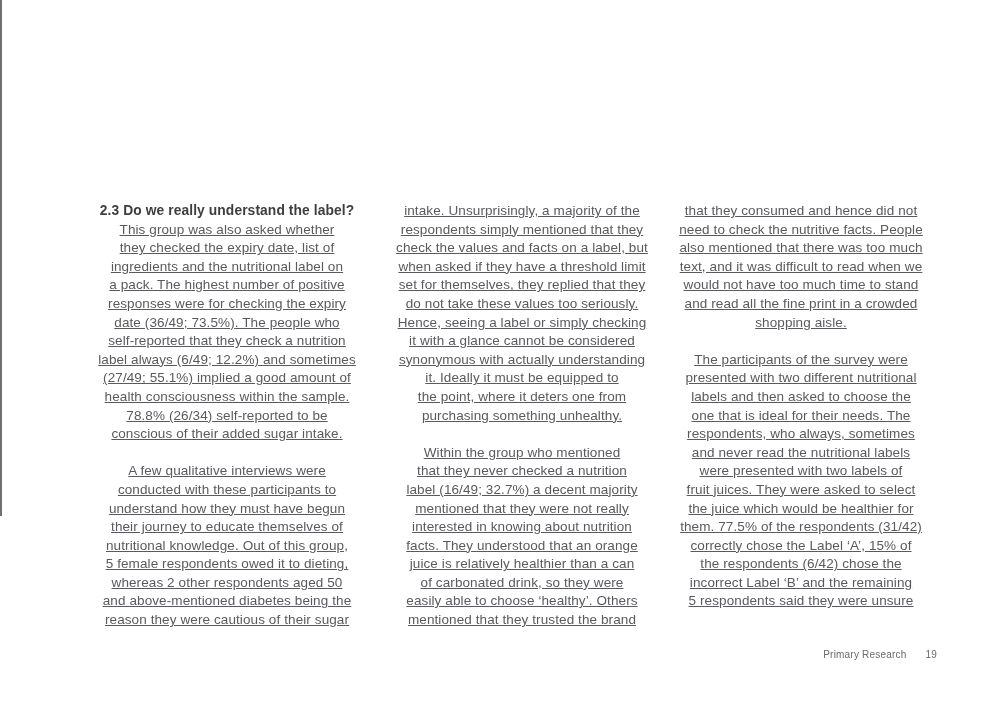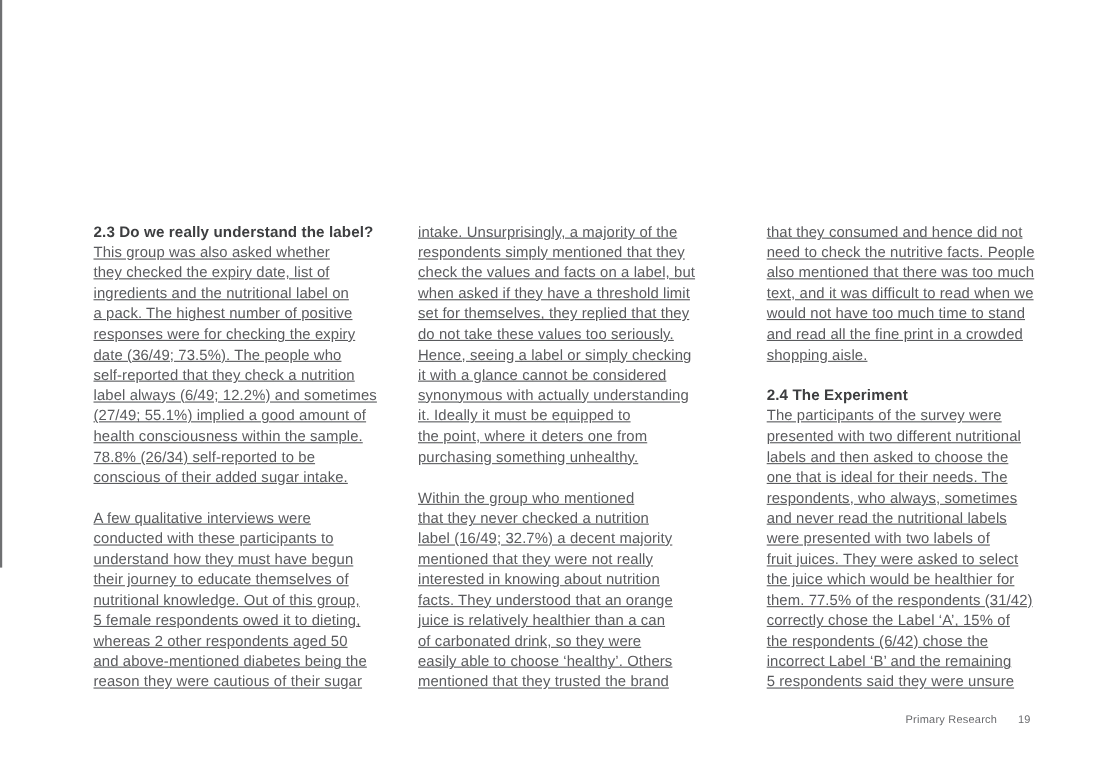--- a/index.html
+++ b/index.html
@@ -9,29 +9,30 @@
     background: #ffffff;
     font-family: "Liberation Sans", "DejaVu Sans", sans-serif;
     overflow: hidden;
   }
   .page {
     position: relative;
     width: 1000px;
     height: 516px;
     background: #ffffff;
     border-left: 2px solid #6f7072;
+    text-align: center;
   }
   .col {
     position: absolute;
     top: 202px;
     width: 284px;
   }
   .col.c1 { left: 83px; }
   .col.c2 { left: 378px; }
-  .col.c3 { left: 695px; }
+  .col.c3 { left: 657px; }
   .section-heading {
     font-size: 13.8px;
     line-height: 18.6px;
     font-weight: 700;
     color: #3d3e40;
     white-space: pre;
     letter-spacing: 0.1px;
   }
   .body-para {
     font-size: 13.5px;
@@ -112,21 +113,20 @@
   </div>
 
   <div class="col c3">
     <div class="body-para">that they consumed and hence did not
 need to check the nutritive facts. People
 also mentioned that there was too much
 text, and it was difficult to read when we
 would not have too much time to stand
 and read all the fine print in a crowded
 shopping aisle.</div>
-    <div class="section-heading">2.4 The Experiment</div>
     <div class="body-para">The participants of the survey were
 presented with two different nutritional
 labels and then asked to choose the
 one that is ideal for their needs. The
 respondents, who always, sometimes
 and never read the nutritional labels
 were presented with two labels of
 fruit juices. They were asked to select
 the juice which would be healthier for
 them. 77.5% of the respondents (31/42)

